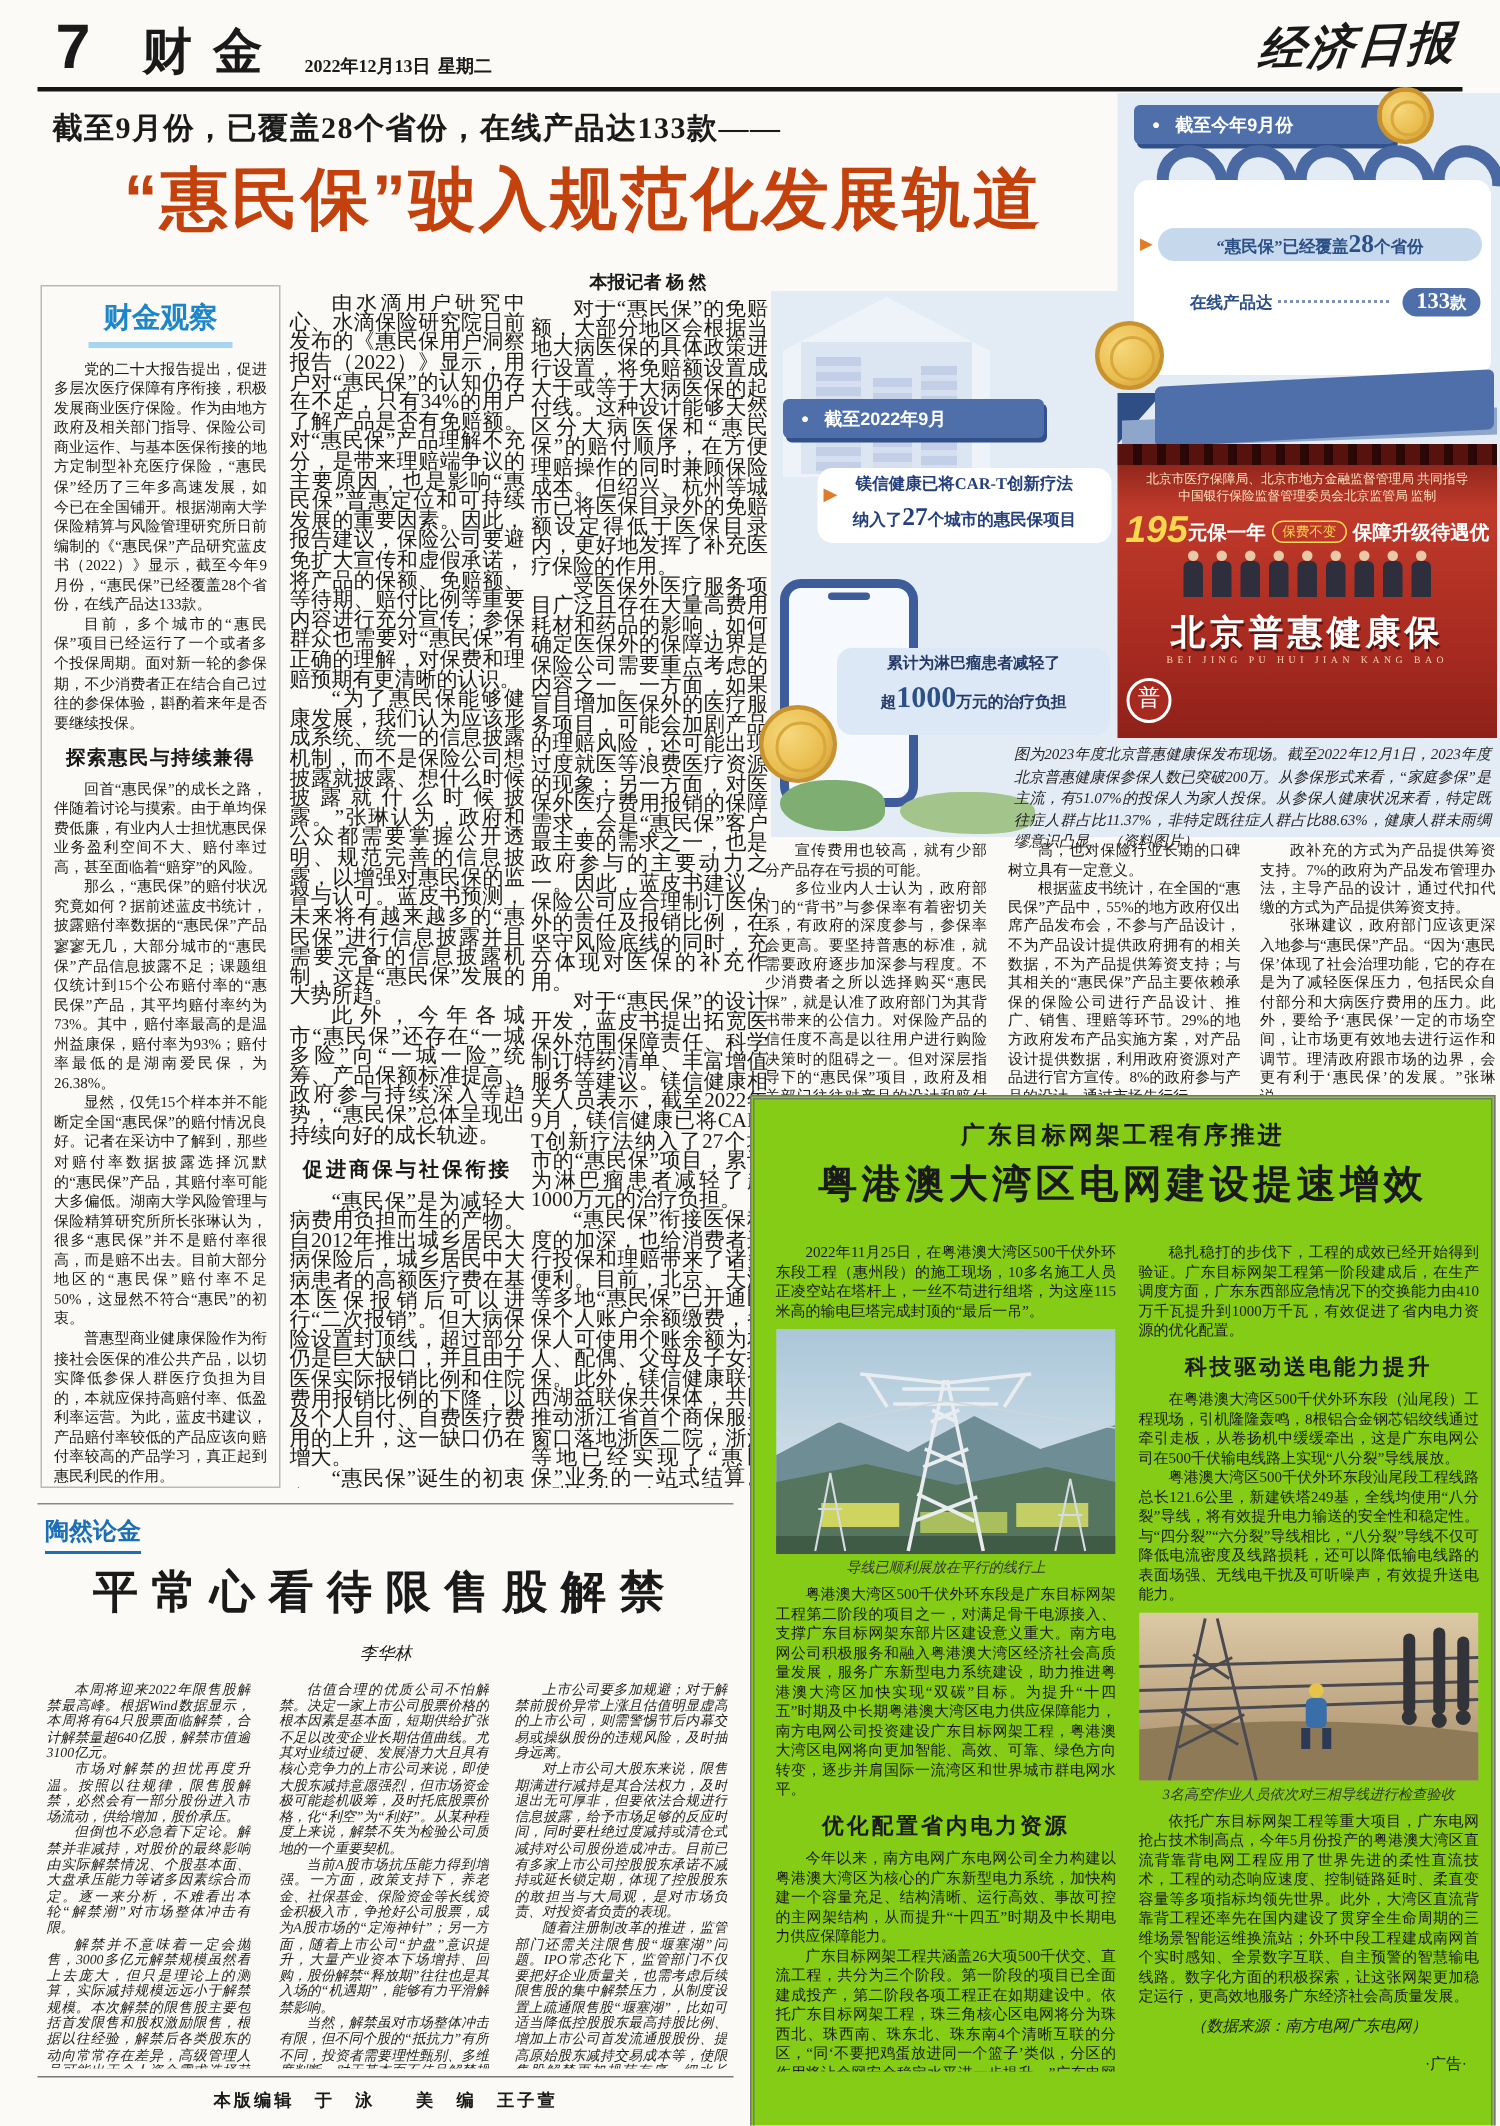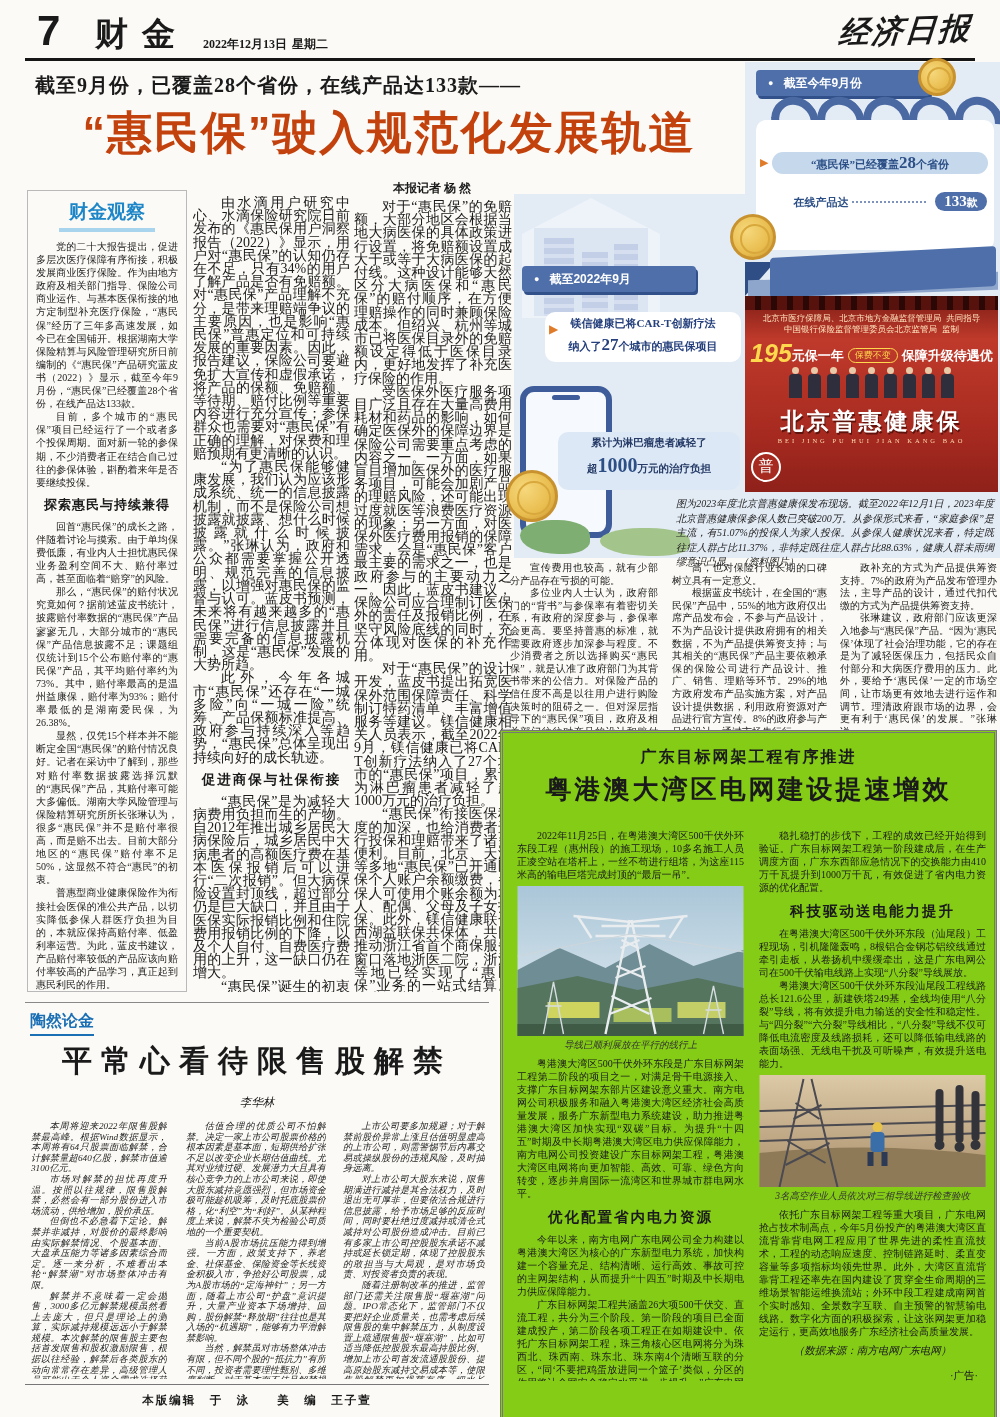--- a/index.html
+++ b/index.html
@@ -71,21 +71,21 @@
   .pill2 .big{font-size:15px;font-weight:900;}
   .leader{display:inline-block;width:74px;border-bottom:2px dotted #7d93bb;vertical-align:3px;margin-left:4px;}
   .ribbon{position:absolute;left:770px;top:252px;width:226px;height:40px;background:#4e6fa9;
           transform:skewY(-3deg);border-radius:4px;}
   .ribbon2{position:absolute;left:748px;top:276px;width:250px;height:18px;background:#8fa6cc;transform:skewY(-2deg);}
   .tri{position:absolute;left:745px;top:262px;width:0;height:0;border-top:34px solid #2f4e86;border-right:30px solid transparent;}
   
   .rphoto{position:absolute;left:745px;top:296px;width:253px;height:196px;overflow:hidden;
           background:linear-gradient(#7e1d16,#bf3a2b 22%,#a72a20 70%,#8e211a);color:#fff;text-align:center;}
   .rlights{height:14px;background:repeating-linear-gradient(90deg,#58120d 0 10px,#2b0805 10px 16px);}
-  .rline{font-size:8.5px;line-height:11px;color:#ffe2bd;margin-top:4px;font-family:Liberation Mono, monospace;}
+  .rline{font-size:8.5px;line-height:11px;color:#ffe2bd;margin-top:4px;}
   .rprice{margin-top:3px;font-family:"Liberation Sans","DejaVu Sans",sans-serif;}
   .rprice .n{font-size:25px;font-weight:900;font-style:italic;color:#ffd84d;vertical-align:-2px;}
   .rprice .t{font-size:13px;font-weight:900;color:#fff;}
   .rbadge{display:inline-block;font-size:9px;border:1px solid #ffd84d;border-radius:9px;padding:0 6px;
           color:#ffd84d;margin:0 4px;vertical-align:2px;}
   .people{margin-top:6px;height:26px;}
   .person{display:inline-block;width:13px;height:24px;margin:0 3px;background:#2e2e3c;border-radius:4px 4px 0 0;position:relative;}
   .person:before{content:"";position:absolute;left:3px;top:-7px;width:7px;height:7px;border-radius:50%;background:#e8c9a8;}
   .rstage{margin:5px auto 0;width:220px;background:#d84a36;border:2px solid #e8715f;border-radius:6px;
           font-size:12.5px;font-weight:900;line-height:22px;font-family:"Liberation Sans","DejaVu Sans",sans-serif;}

